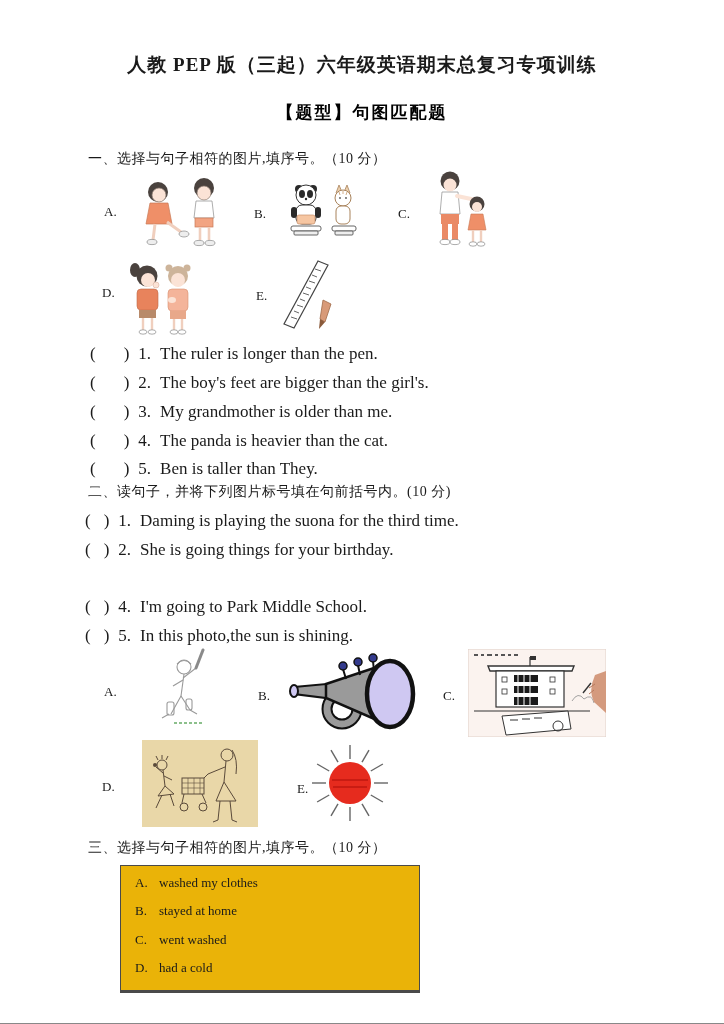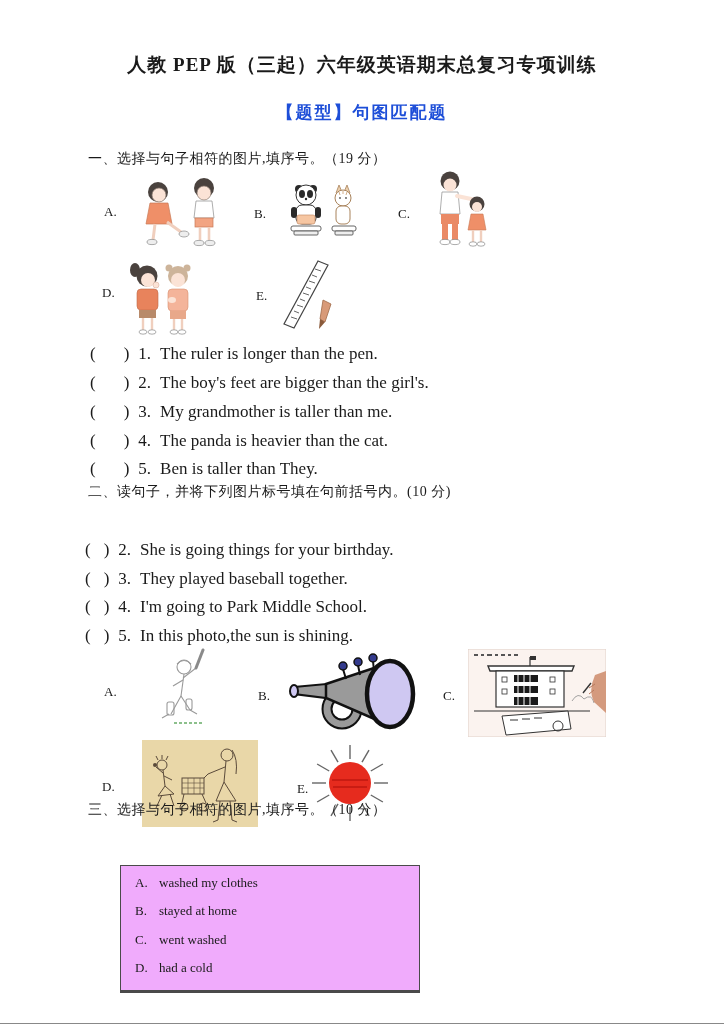--- a/index.html
+++ b/index.html
@@ -3,46 +3,46 @@
 <meta charset="utf-8">
 <style>
   html,body{margin:0;padding:0;background:#888;}
   #page{
     position:relative;width:724px;height:1023px;background:#ffffff;
     margin:0 auto;overflow:hidden;
     font-family:"Liberation Serif","DejaVu Serif",serif;color:#1a1a1a;
   }
   .abs{position:absolute;}
   .doc-title{left:0;right:0;top:52px;text-align:center;font-size:19px;font-weight:bold;letter-spacing:1px;}
-  .doc-subtitle{left:0;right:0;top:101px;text-align:center;font-size:17px;font-weight:bold;color:#1d4ed8;letter-spacing:2px;}
+  .doc-subtitle{left:0;right:0;top:101px;text-align:center;font-size:17px;font-weight:bold;color:#000000;letter-spacing:2px;}
   .sec-heading{left:88px;font-size:14px;letter-spacing:0.5px;}
   .opt-label{font-size:13px;}
   .sentence{font-size:17px;white-space:nowrap;}
   .sentence .br{display:inline-block;}
   .sentence .gap-wide{display:inline-block;width:28px;}
   .sentence .gap-narrow{display:inline-block;width:13px;}
   .sentence .num{display:inline-block;margin-left:9px;}
   .sentence .txt{display:inline-block;margin-left:9px;}
   .option-box{
     left:120px;top:865px;width:298px;height:124px;
-    border:1.5px solid #4a4a4a;border-bottom-width:3px;background:#f0abfc;
+    border:1.5px solid #4a4a4a;border-bottom-width:3px;background:#eab308;
   }
   .box-option{position:absolute;left:14px;font-size:13px;white-space:nowrap;}
   .box-option .letter{display:inline-block;width:24px;}
   svg{display:block;}
 </style>
 </head>
 <body>
 
 <div id="page">
 
   <div class="abs doc-title">人教 PEP 版（三起）六年级英语期末总复习专项训练</div>
   <div class="abs doc-subtitle">【题型】句图匹配题</div>
 
-  <div class="abs sec-heading" style="top:150px">一、选择与句子相符的图片,填序号。（19 分）</div>
+  <div class="abs sec-heading" style="top:150px">一、选择与句子相符的图片,填序号。（10 分）</div>
 
   <div class="abs opt-label" style="left:104px;top:204px">A.</div>
   <div class="abs opt-label" style="left:254px;top:206px">B.</div>
   <div class="abs opt-label" style="left:398px;top:206px">C.</div>
   <div class="abs opt-label" style="left:102px;top:285px">D.</div>
   <div class="abs opt-label" style="left:256px;top:288px">E.</div>
 
   <div class="abs" style="left:128px;top:172px">
     <svg width="100" height="78" viewBox="0 0 100 78">
       <circle cx="30" cy="20" r="10" fill="#4a423e"></circle>
@@ -145,36 +145,36 @@
     </svg>
   </div>
 
   <div class="abs sentence" style="left:90px;top:344px">
     <span class="br">(</span><span class="gap-wide"></span><span class="br">)</span><span class="num">1.</span><span class="txt">The ruler is longer than the pen.</span>
   </div>
   <div class="abs sentence" style="left:90px;top:373px">
     <span class="br">(</span><span class="gap-wide"></span><span class="br">)</span><span class="num">2.</span><span class="txt">The boy's feet are bigger than the girl's.</span>
   </div>
   <div class="abs sentence" style="left:90px;top:402px">
-    <span class="br">(</span><span class="gap-wide"></span><span class="br">)</span><span class="num">3.</span><span class="txt">My grandmother is taller than me.</span>
+    <span class="br">(</span><span class="gap-wide"></span><span class="br">)</span><span class="num">3.</span><span class="txt">My grandmother is older than me.</span>
   </div>
   <div class="abs sentence" style="left:90px;top:431px">
     <span class="br">(</span><span class="gap-wide"></span><span class="br">)</span><span class="num">4.</span><span class="txt">The panda is heavier than the cat.</span>
   </div>
   <div class="abs sentence" style="left:90px;top:459px">
     <span class="br">(</span><span class="gap-wide"></span><span class="br">)</span><span class="num">5.</span><span class="txt">Ben is taller than They.</span>
   </div>
 
   <div class="abs sec-heading" style="top:483px">二、读句子，并将下列图片标号填在句前括号内。(10 分)</div>
 
+  <div class="abs sentence" style="left:85px;top:511px">
+    <span class="br">(</span><span class="gap-narrow"></span><span class="br">)</span><span class="num">1.</span><span class="txt">Daming is playing the suona for the third time.</span>
+  </div>
   <div class="abs sentence" style="left:85px;top:540px">
     <span class="br">(</span><span class="gap-narrow"></span><span class="br">)</span><span class="num">2.</span><span class="txt">She is going things for your birthday.</span>
-  </div>
-  <div class="abs sentence" style="left:85px;top:569px">
-    <span class="br">(</span><span class="gap-narrow"></span><span class="br">)</span><span class="num">3.</span><span class="txt">They played baseball together.</span>
   </div>
   <div class="abs sentence" style="left:85px;top:597px">
     <span class="br">(</span><span class="gap-narrow"></span><span class="br">)</span><span class="num">4.</span><span class="txt">I'm going to Park Middle School.</span>
   </div>
   <div class="abs sentence" style="left:85px;top:626px">
     <span class="br">(</span><span class="gap-narrow"></span><span class="br">)</span><span class="num">5.</span><span class="txt">In this photo,the sun is shining.</span>
   </div>
 
   <div class="abs opt-label" style="left:104px;top:684px">A.</div>
   <div class="abs opt-label" style="left:258px;top:688px">B.</div>
@@ -285,21 +285,21 @@
         <line x1="28" y1="20.2" x2="21" y2="8.1"></line>
           <line x1="40" y1="17" x2="40" y2="3"></line>
         <line x1="52" y1="20.2" x2="59" y2="8.1"></line>
           <line x1="60.8" y1="29" x2="72.9" y2="22"></line>
       </g>
       <circle cx="40" cy="41" r="21" fill="#e62b1e"></circle>
       <path d="M22,38 h36 M23,45 h34" stroke="#c01810" stroke-width="1.4" fill="none"></path>
     </svg>
   </div>
 
-  <div class="abs sec-heading" style="top:801px">三、选择与句子相符的图片,填序号。（10 分）</div>
+  <div class="abs sec-heading" style="top:839px">三、选择与句子相符的图片,填序号。（10 分）</div>
 
   <div class="abs option-box">
     <div class="box-option" style="top:9px">
       <span class="letter">A.</span><span>washed my clothes</span>
     </div>
     <div class="box-option" style="top:37px">
       <span class="letter">B.</span><span>stayed at home</span>
     </div>
     <div class="box-option" style="top:66px">
       <span class="letter">C.</span><span>went washed</span>

